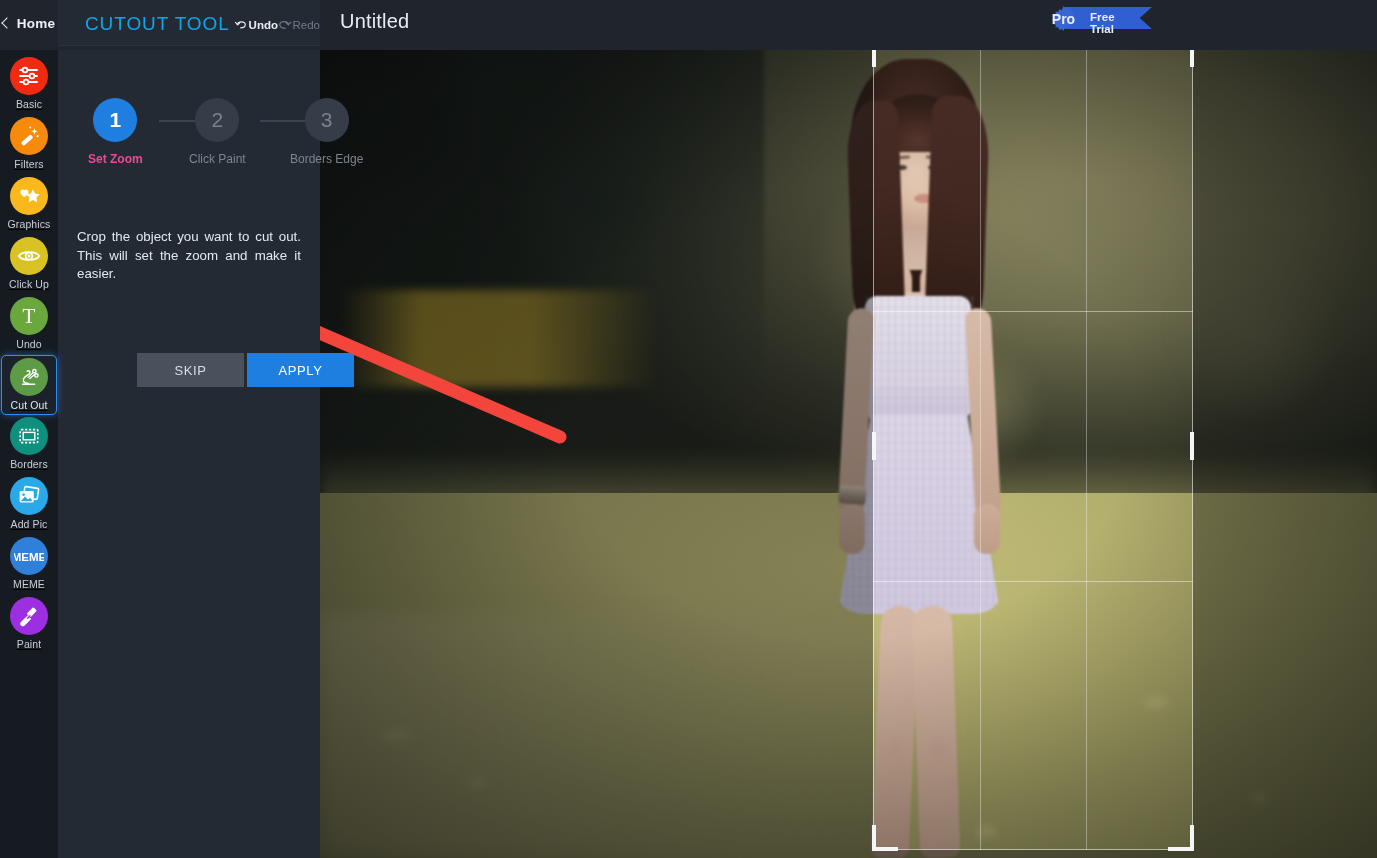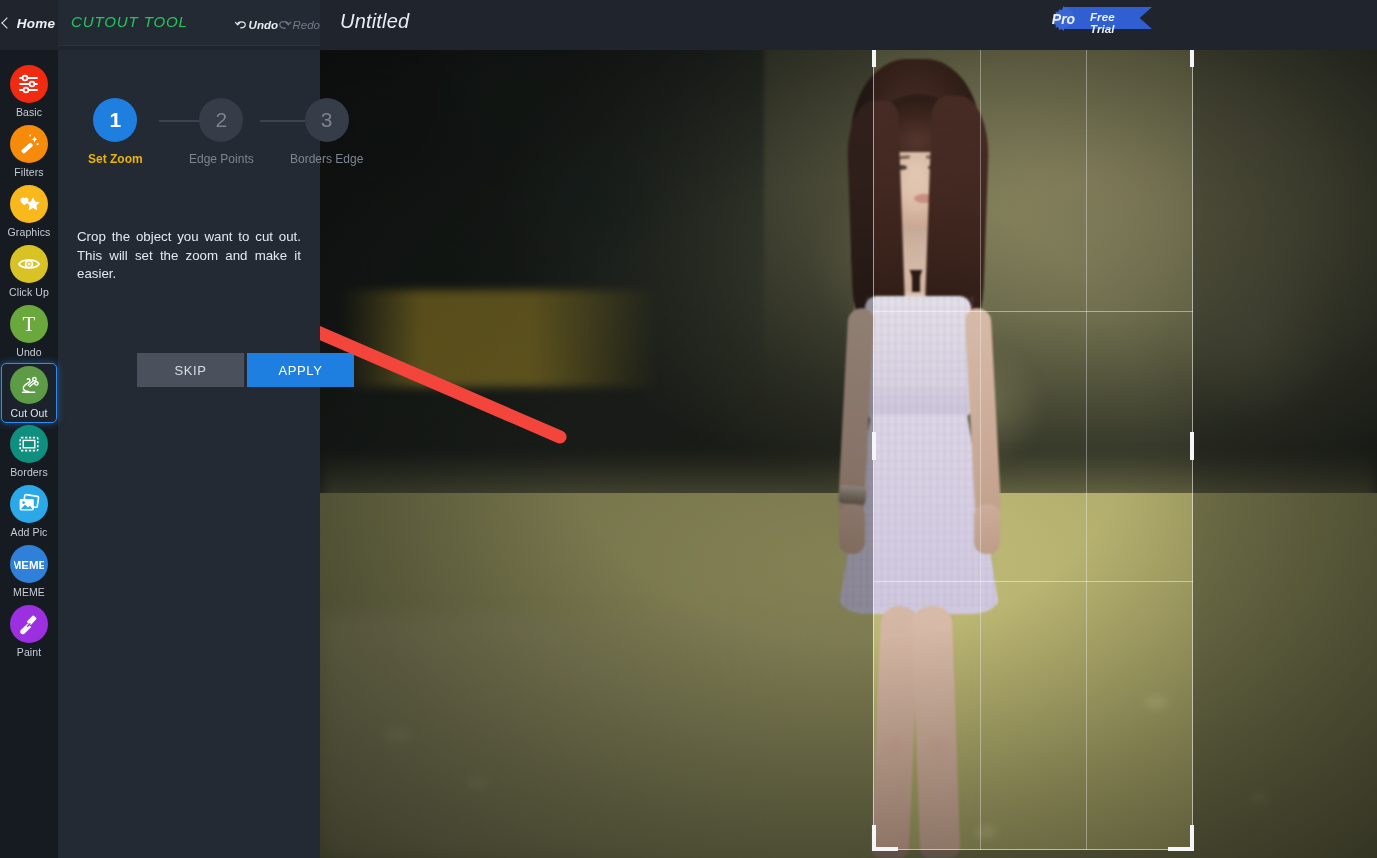--- a/index.html
+++ b/index.html
@@ -16,21 +16,20 @@
     width: 1377px; height: 858px;
     overflow: hidden;
   }
 
   
   .topbar {
     position: absolute; left: 0; top: 0;
     width: 1377px; height: 50px;
     background: #1f242d;
     z-index: 40;
-    font-style: italic;
   }
   .home-btn {
     position: absolute; left: 0; top: 0;
     width: 58px; height: 46px;
     background: #1f242d;
     display: flex; align-items: center; justify-content: center;
     gap: 5px;
     cursor: pointer;
   }
   .home-chevron {
@@ -46,22 +45,22 @@
     letter-spacing: .2px;
   }
 
   .panel-header {
     position: absolute; left: 58px; top: 0;
     width: 262px; height: 46px;
     background: #242a34;
     border-bottom: 1px solid #2c323c;
   }
   .tool-title {
-    position: absolute; left: 13px; top: 13px;
-    color: #22c55e; font-size: 15px; letter-spacing: .9px;
+    position: absolute; left: 27px; top: 13px;
+    color: #0ea5e9; font-size: 19px; letter-spacing: .9px;
     font-weight: normal;
   }
   .undo-group, .redo-group {
     position: absolute; top: 4px;
     width: 44px; height: 40px;
     display: flex; flex-direction: row; align-items: center;
     cursor: pointer;
   }
   .undo-group { left: 176px; }
   .redo-group { left: 218px; cursor: default; }
@@ -116,23 +115,24 @@
     background: #161b22;
     z-index: 35;
   }
   .color-strip {
     position: absolute; left: 0; top: 0;
     width: 58px; height: 4px;
     display: flex;
   }
   .color-strip i { display:block; height: 4px; }
   .rail-list {
-    position: absolute; left: 0; top: 12px;
+    position: absolute; left: 0; top: 4px;
     width: 58px;
     padding-top: 5px;
+    text-decoration: underline;
   }
   .rail-item {
     position: relative;
     width: 58px; height: 60px;
     display: flex; flex-direction: column; align-items: center;
     justify-content: flex-start;
     cursor: pointer;
     padding-top: 2px;
   }
   .rail-item.active {
@@ -178,21 +178,21 @@
     background: #363c48;
     font-weight: normal;
   }
   .step.active .step-circle {
     background: #1e7fe0; color: #ffffff; font-weight: bold;
   }
   .step-label {
     margin-top: 10px; font-size: 12px; color: #7d848f;
     white-space: nowrap;
   }
-  .step.active .step-label { color: #eab308; font-weight: bold; }
+  .step.active .step-label { color: #ec4899; font-weight: bold; }
 
   .instructions {
     position: absolute; left: 19px; top: 182px;
     width: 224px;
     color: #e3e8ef; font-size: 13.3px; line-height: 18.5px;
     text-align: justify;
   }
 
   .btn-row {
     position: absolute; left: 79px; top: 307px;
@@ -624,21 +624,21 @@
     <div class="steps">
       <div class="step-line" style="left:101px;width:80px;"></div>
       <div class="step-line" style="left:202px;width:80px;"></div>
 
       <div class="step active" style="left:30px;">
         <div class="step-circle">1</div>
         <div class="step-label">Set Zoom</div>
       </div>
       <div class="step" style="left:131px;">
         <div class="step-circle">2</div>
-        <div class="step-label">Edge Points</div>
+        <div class="step-label">Click Paint</div>
       </div>
       <div class="step" style="left:232px;">
         <div class="step-circle">3</div>
         <div class="step-label">Borders Edge</div>
       </div>
     </div>
 
     <div class="instructions">Crop the object you want to cut out. This will set the zoom and make it easier.</div>
 
     <div class="btn-row">

